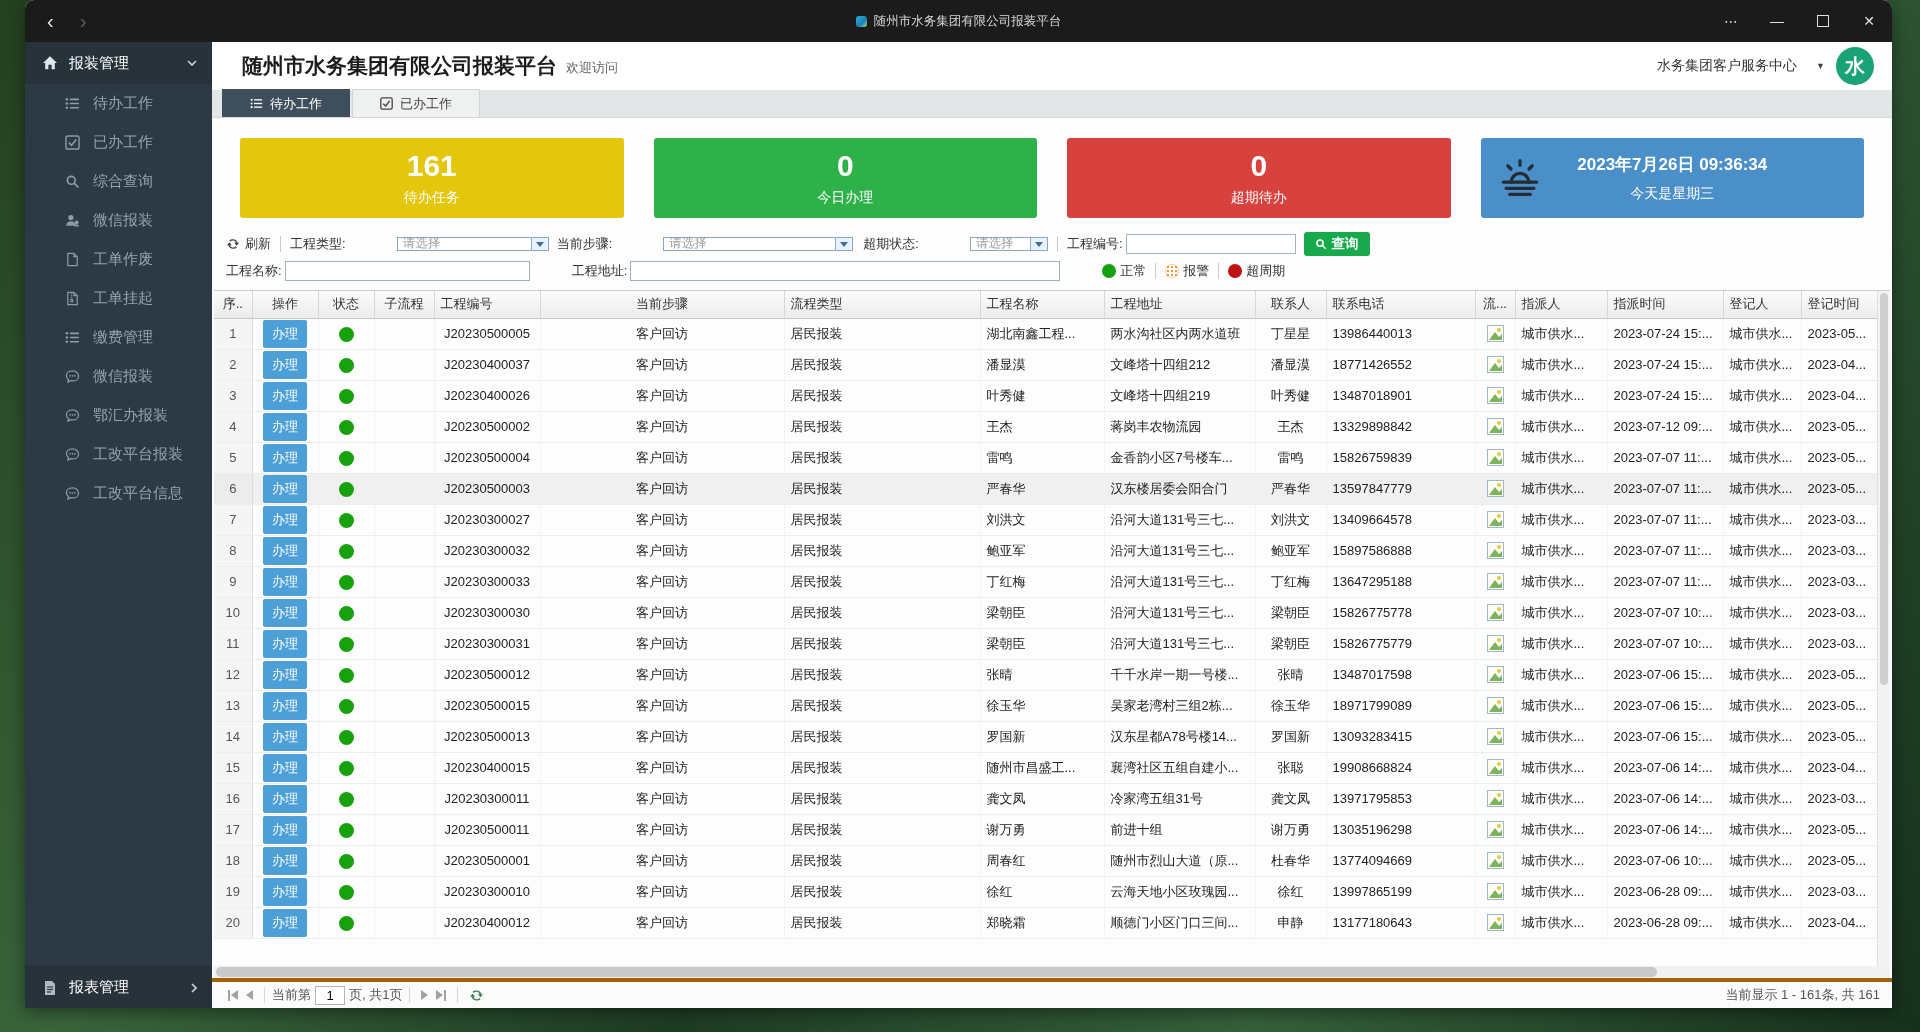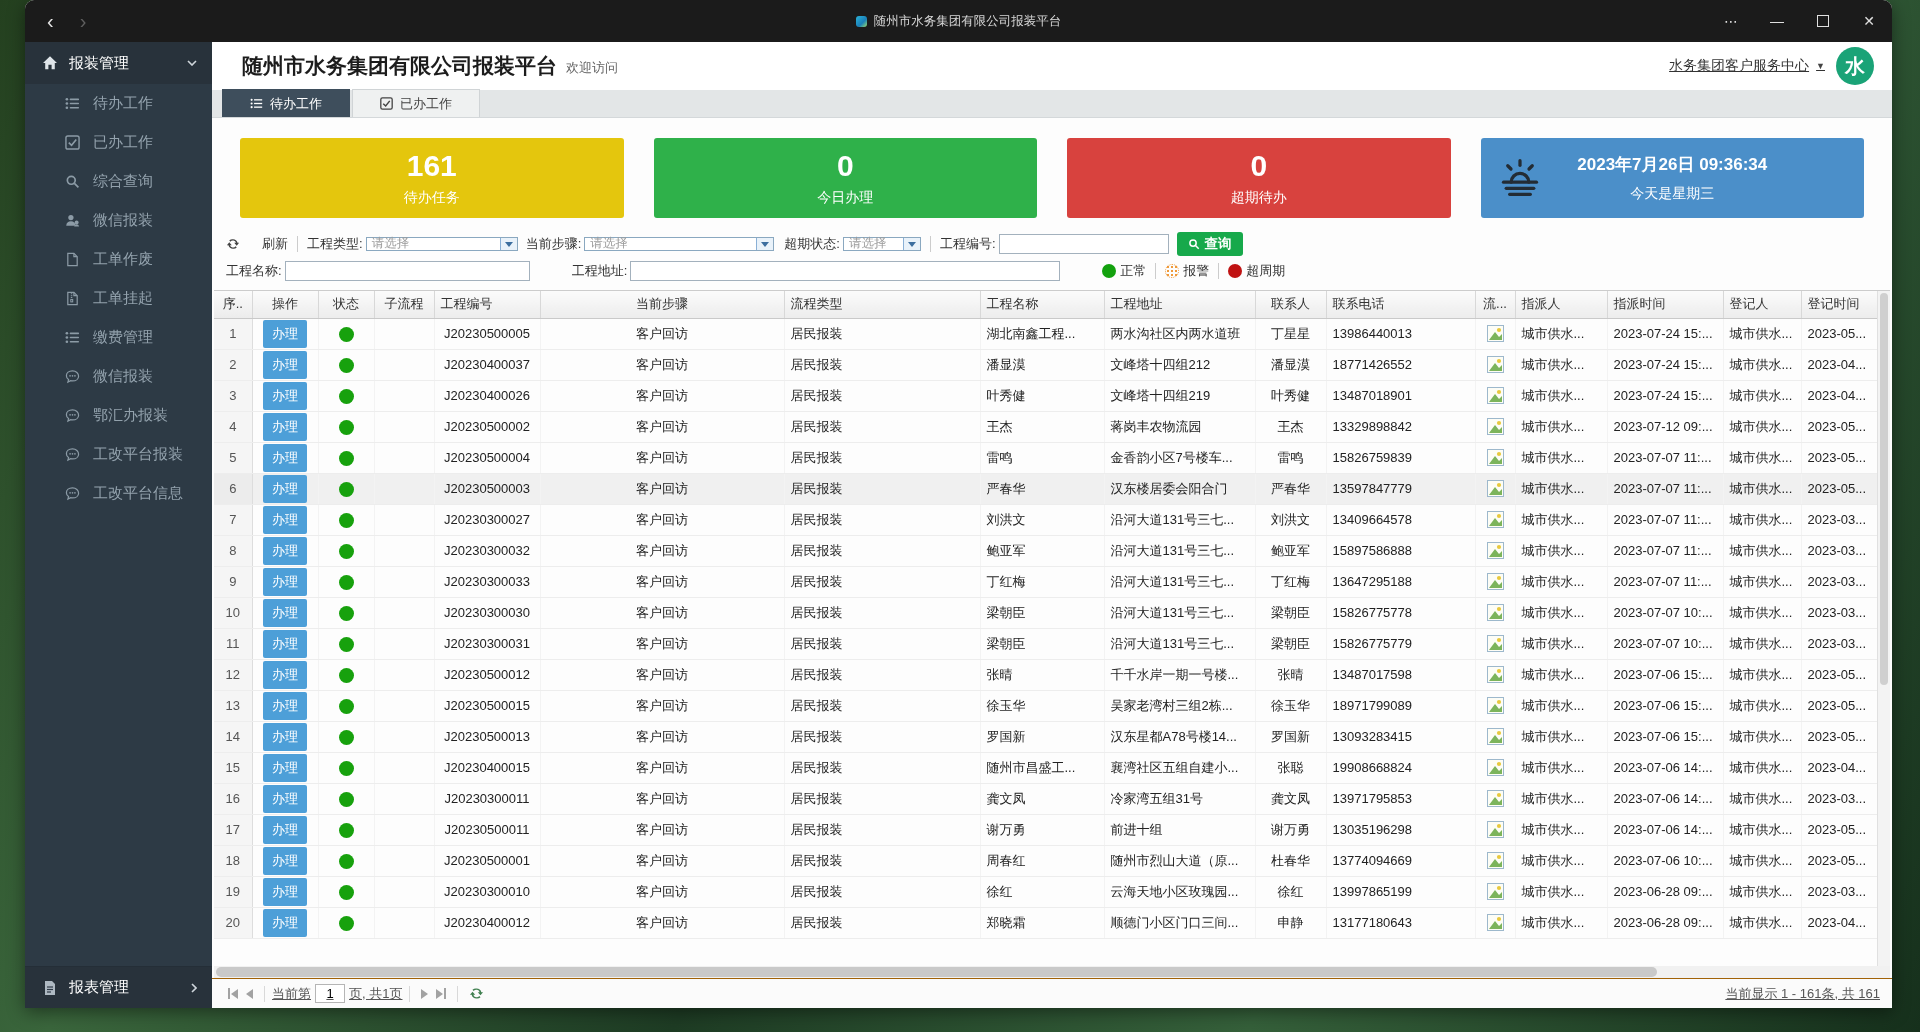--- a/index.html
+++ b/index.html
@@ -31,21 +31,21 @@
   .side-root .chev { margin-left:auto; margin-right:15px; color:#cfd6db; display:flex; }
   .side-menu { flex:1; overflow:hidden; }
   .side-item { height:39px; display:flex; align-items:center; color:#93a2ad; font-size:15px; padding-left:40px; cursor:pointer; }
   .side-item .sicon { margin-right:13px; display:flex; color:#8query596; color:#8c9ba6; }
   .side-bottom { border-top:1px solid #242e37; }
   
   .main { flex:1; display:flex; flex-direction:column; min-width:0; background:#fff; }
   .app-header { height:48px; flex:0 0 48px; display:flex; align-items:center; background:#fff; }
   .h-title { font-size:21px; font-weight:bold; color:#1c1c1c; margin-left:30px; }
   .h-welcome { font-size:13px; color:#666; margin-left:9px; margin-top:4px; }
-  .h-user { margin-left:auto; display:flex; align-items:center; gap:7px; font-size:14px; color:#333; cursor:pointer;text-decoration:underline; }
+  .h-user { margin-left:auto; display:flex; align-items:center; gap:19px; font-size:14px; color:#333; cursor:pointer; }
   .caret { font-size:9px; color:#444; }
   .h-avatar { width:38px; height:38px; border-radius:50%; background:#1aa377; color:#fff; font-size:20px; font-weight:bold; display:flex; align-items:center; justify-content:center; margin:0 18px 0 11px; cursor:pointer; }
   .tabbar { height:28px; flex:0 0 28px; background:#e3e6e7; border-bottom:1px solid #d4d8da; display:flex; align-items:flex-end; padding-left:10px; }
   .tab { height:28px; width:128px; display:flex; align-items:center; justify-content:center; gap:7px; font-size:13px; cursor:pointer;
     background:#eff1f1; color:#444; border:1px solid #d0d4d6; border-bottom:none; margin-right:2px; }
   .tab.active { background:#3e4e5c; color:#fff; border-color:#3e4e5c; }
   .ticon { display:flex; }
   .content { flex:1; display:flex; flex-direction:column; min-height:0; background:#fdfdfd; }
   
   .cards { display:flex; gap:30px; margin:20px 28px 12px 28px; height:80px; flex:0 0 80px; }
@@ -53,25 +53,25 @@
   .card .val { font-size:30px; font-weight:bold; line-height:1.1; }
   .card .lbl { font-size:14px; margin-top:7px; }
   .card.datecard { position:relative; }
   .card.datecard .dtxt { text-align:center; }
   .card.datecard .dval { font-size:17px; font-weight:bold; }
   .card.datecard .dlbl { font-size:14px; margin-top:9px; }
   .dicon { position:absolute; left:16px; top:50%; transform:translateY(-50%); display:flex; }
   
   .filters { margin:0 10px 4px 14px; flex:0 0 56px; }
   .f-row { display:flex; align-items:center; height:27px; font-size:13px; color:#333; }
-  .refresh { display:flex; align-items:center; gap:22px; color:#333; cursor:pointer; }
+  .refresh { display:flex; align-items:center; gap:5px; color:#333; cursor:pointer; }
   .refresh .ric { display:flex; color:#444; }
   .vsep { width:1px; height:16px; background:#ccc; margin:0 9px; }
   .flabel { margin-right:3px; white-space:nowrap; }
-  .sel { display:inline-flex; align-items:center; justify-content:space-between; height:14px; border:1px solid #8aa8c0; background:#fff; cursor:pointer; }
+  .sel { display:inline-flex; align-items:center; justify-content:space-between; height:14px; border:1px solid #8aa8c0; background:#fff; cursor:pointer;margin-left:48px; }
   .sel .seltxt { color:#9b9b9b; font-size:12.5px; padding-left:5px; }
   .sel .selarr { width:17px; align-self:stretch; background:#e9f2fa; border-left:1px solid #8ab0d6; display:flex; align-items:center; justify-content:center; }
   .sel .selarr::after { content:""; border:4px solid transparent; border-top:5px solid #3c6e9f; margin-top:5px; }
   .w152{width:152px}.w190{width:190px}.w78{width:78px}
   .finput { height:20px; border:1px solid #a3b1bd; background:#fff; font-size:13px; padding:0 4px; }
   .in170{width:170px}.in245{width:245px}.in430{width:430px}
   .searchbtn { margin-left:8px; height:24px; background:#17a94b; color:#fff; border:none; border-radius:3px; display:flex; align-items:center; gap:5px; padding:0 11px; font-size:13.5px; font-weight:bold; cursor:pointer; font-family:inherit; }
   .legend { display:flex; align-items:center; margin-left:42px; }
   .legitem { display:flex; align-items:center; gap:4px; }
   .legdot { width:14px; height:14px; border-radius:50%; display:inline-block; }
@@ -87,21 +87,21 @@
   tr.hovered td { background:#f0f0f0; }
   tr.hovered td.c-no { background:#ececec; }
   .actbtn { background:#4d9fd8; color:#fff; border:none; border-radius:2px; font-size:13px; padding:5px 9px; cursor:pointer; font-family:inherit; }
   .dot { width:15px; height:15px; border-radius:50%; display:inline-block; vertical-align:middle; }
   .flowico { display:inline-flex; cursor:pointer; vertical-align:middle; }
   .vscroll { position:absolute; right:0; top:0; bottom:0; width:13px; background:#f3f3f3; border-left:1px solid #e0e0e0; }
   .vthumb { position:absolute; left:2px; right:2px; top:2px; height:58%; background:#cfcfcf; border-radius:5px; }
   .hscroll { flex:0 0 12px; height:12px; margin:0 2px; background:#f1f1f1; position:relative; }
   .hthumb { position:absolute; top:1px; bottom:1px; left:2px; width:86%; background:#c9c9c9; border-radius:6px; }
   
-  .pager { flex:0 0 30px; height:30px; display:flex; align-items:center; padding:0 12px; border-top:1px solid #a16207; background:#fbfbfb; font-size:13px; color:#555;text-decoration:underline; }
+  .pager { flex:0 0 30px; height:30px; display:flex; align-items:center; padding:0 12px; border-top:4px solid #a16207; background:#fbfbfb; font-size:13px; color:#555; }
   .pgbtn { display:flex; align-items:center; gap:1px; margin:0 4px; cursor:default; }
   .pbar { width:2px; height:11px; background:#a2a2a2; }
   .tri-l { width:0; height:0; border-top:5px solid transparent; border-bottom:5px solid transparent; border-right:7px solid #a2a2a2; }
   .tri-r { width:0; height:0; border-top:5px solid transparent; border-bottom:5px solid transparent; border-left:7px solid #a2a2a2; }
   .pgsep { width:1px; height:16px; background:#d9d9d9; margin:0 7px; }
   .pginput { width:30px; height:19px; border:1px solid #b5b5b5; text-align:center; font-size:13px; margin:0 4px; }
   .pgrefresh { display:flex; color:#3f7f4f; margin-left:4px; cursor:pointer; }
   .pgsummary { margin-left:auto; color:#555; }
   .footer { flex:0 0 26px; height:26px; border-top:1px solid #e2e2e2; background:#fdfdfd; display:flex; align-items:center; justify-content:center; font-size:13px; color:#444; }
 </style>

